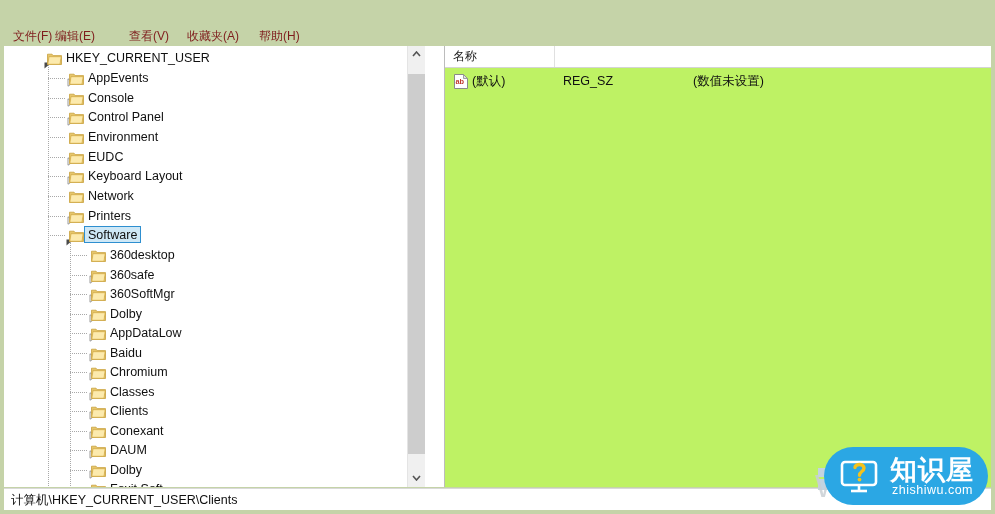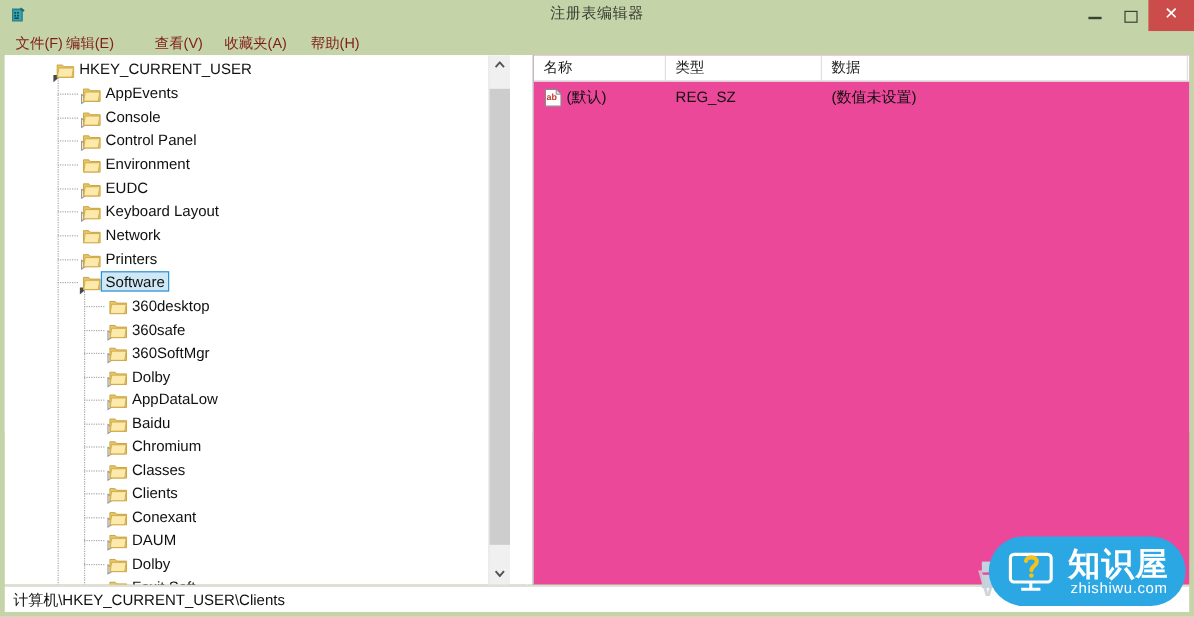--- a/index.html
+++ b/index.html
@@ -215,21 +215,21 @@
     left: 436px; top: 0;
     width: 4px; height: 441px;
     background: #ffffff;
   }
 
   
   #list-pane {
     position: absolute;
     left: 440px; top: 0;
     width: 547px; height: 441px;
-    background: #ec4899;
+    background: #bef264;
     box-sizing: border-box;
     border-left: 1px solid #bcbcbc;
     overflow: hidden;
   }
   #list-header {
     position: absolute;
     left: 0; top: 0;
     width: 547px; height: 22px;
     background: #ffffff;
     border-bottom: 1px solid #d4d4d4;
@@ -333,45 +333,20 @@
     letter-spacing: .5px;
     white-space: nowrap;
     font-family: "Liberation Sans", sans-serif;
   }
 </style>
 </head>
 <body>
 
 <div id="window">
 
-  <div id="titlebar">
-    <div id="app-icon">
-      <svg width="18" height="18" viewBox="0 0 18 18">
-        <path d="M4 3 L11 3 L13 5 L13 14 L4 14 Z" fill="#2c7f86"></path>
-        <path d="M5 4.5 L11 4.5 L11.8 5.4 L11.8 12.8 L5 12.8 Z" fill="#38a4ad"></path>
-        <rect x="6" y="6" width="1.4" height="1.4" fill="#0d4347"></rect>
-        <rect x="8.3" y="6" width="1.4" height="1.4" fill="#0d4347"></rect>
-        <rect x="6" y="8.4" width="1.4" height="1.4" fill="#0d4347"></rect>
-        <rect x="8.3" y="8.4" width="1.4" height="1.4" fill="#0d4347"></rect>
-        <rect x="6" y="10.6" width="3.7" height="1.2" fill="#0d4347"></rect>
-        <path d="M11.5 2.2 L14.6 4.6 L13.2 6 L10.6 3.4 Z" fill="#1d6b72"></path>
-      </svg>
-    </div>
-    <div id="title-text">注册表编辑器</div>
-
-    <div class="wctl" id="btn-min">
-      <i></i>
-    </div>
-    <div class="wctl" id="btn-max">
-      <i></i>
-    </div>
-    <div class="wctl" id="btn-close">
-      <span>✕</span>
-    </div>
-  </div>
 
   <div id="menubar">
     <div class="menu-item" style="left:10px">文件(F)</div>
     <div class="menu-item" style="left:52px">编辑(E)</div>
     <div class="menu-item" style="left:126px">查看(V)</div>
     <div class="menu-item" style="left:184px">收藏夹(A)</div>
     <div class="menu-item" style="left:256px">帮助(H)</div>
   </div>
 
   <div id="client">
@@ -658,22 +633,20 @@
           </svg>
         </div>
       </div>
     </div>
 
     <div id="pane-gap"></div>
 
     <div id="list-pane">
       <div id="list-header">
         <div class="col-head" style="left:0px;   width:110px">名称</div>
-        <div class="col-head" style="left:110px; width:130px">类型</div>
-        <div class="col-head" style="left:240px; width:305px">数据</div>
       </div>
 
       <div class="lrow" style="top:26px">
         <div class="abicon">
           <svg width="14" height="15" viewBox="0 0 14 15">
             <path d="M0.5 0.5 L9.5 0.5 L13.5 4.5 L13.5 14.5 L0.5 14.5 Z" fill="#ffffff" stroke="#8a8a8a" stroke-width="1"></path>
             <path d="M9.5 0.5 L13.5 4.5 L9.5 4.5 Z" fill="#e2e2e2" stroke="#8a8a8a" stroke-width="0.8"></path>
             <text x="1.4" y="9.6" font-family="Liberation Sans, sans-serif" font-size="7.4" font-weight="bold" fill="#c0392b">ab</text>
           </svg>
         </div>

